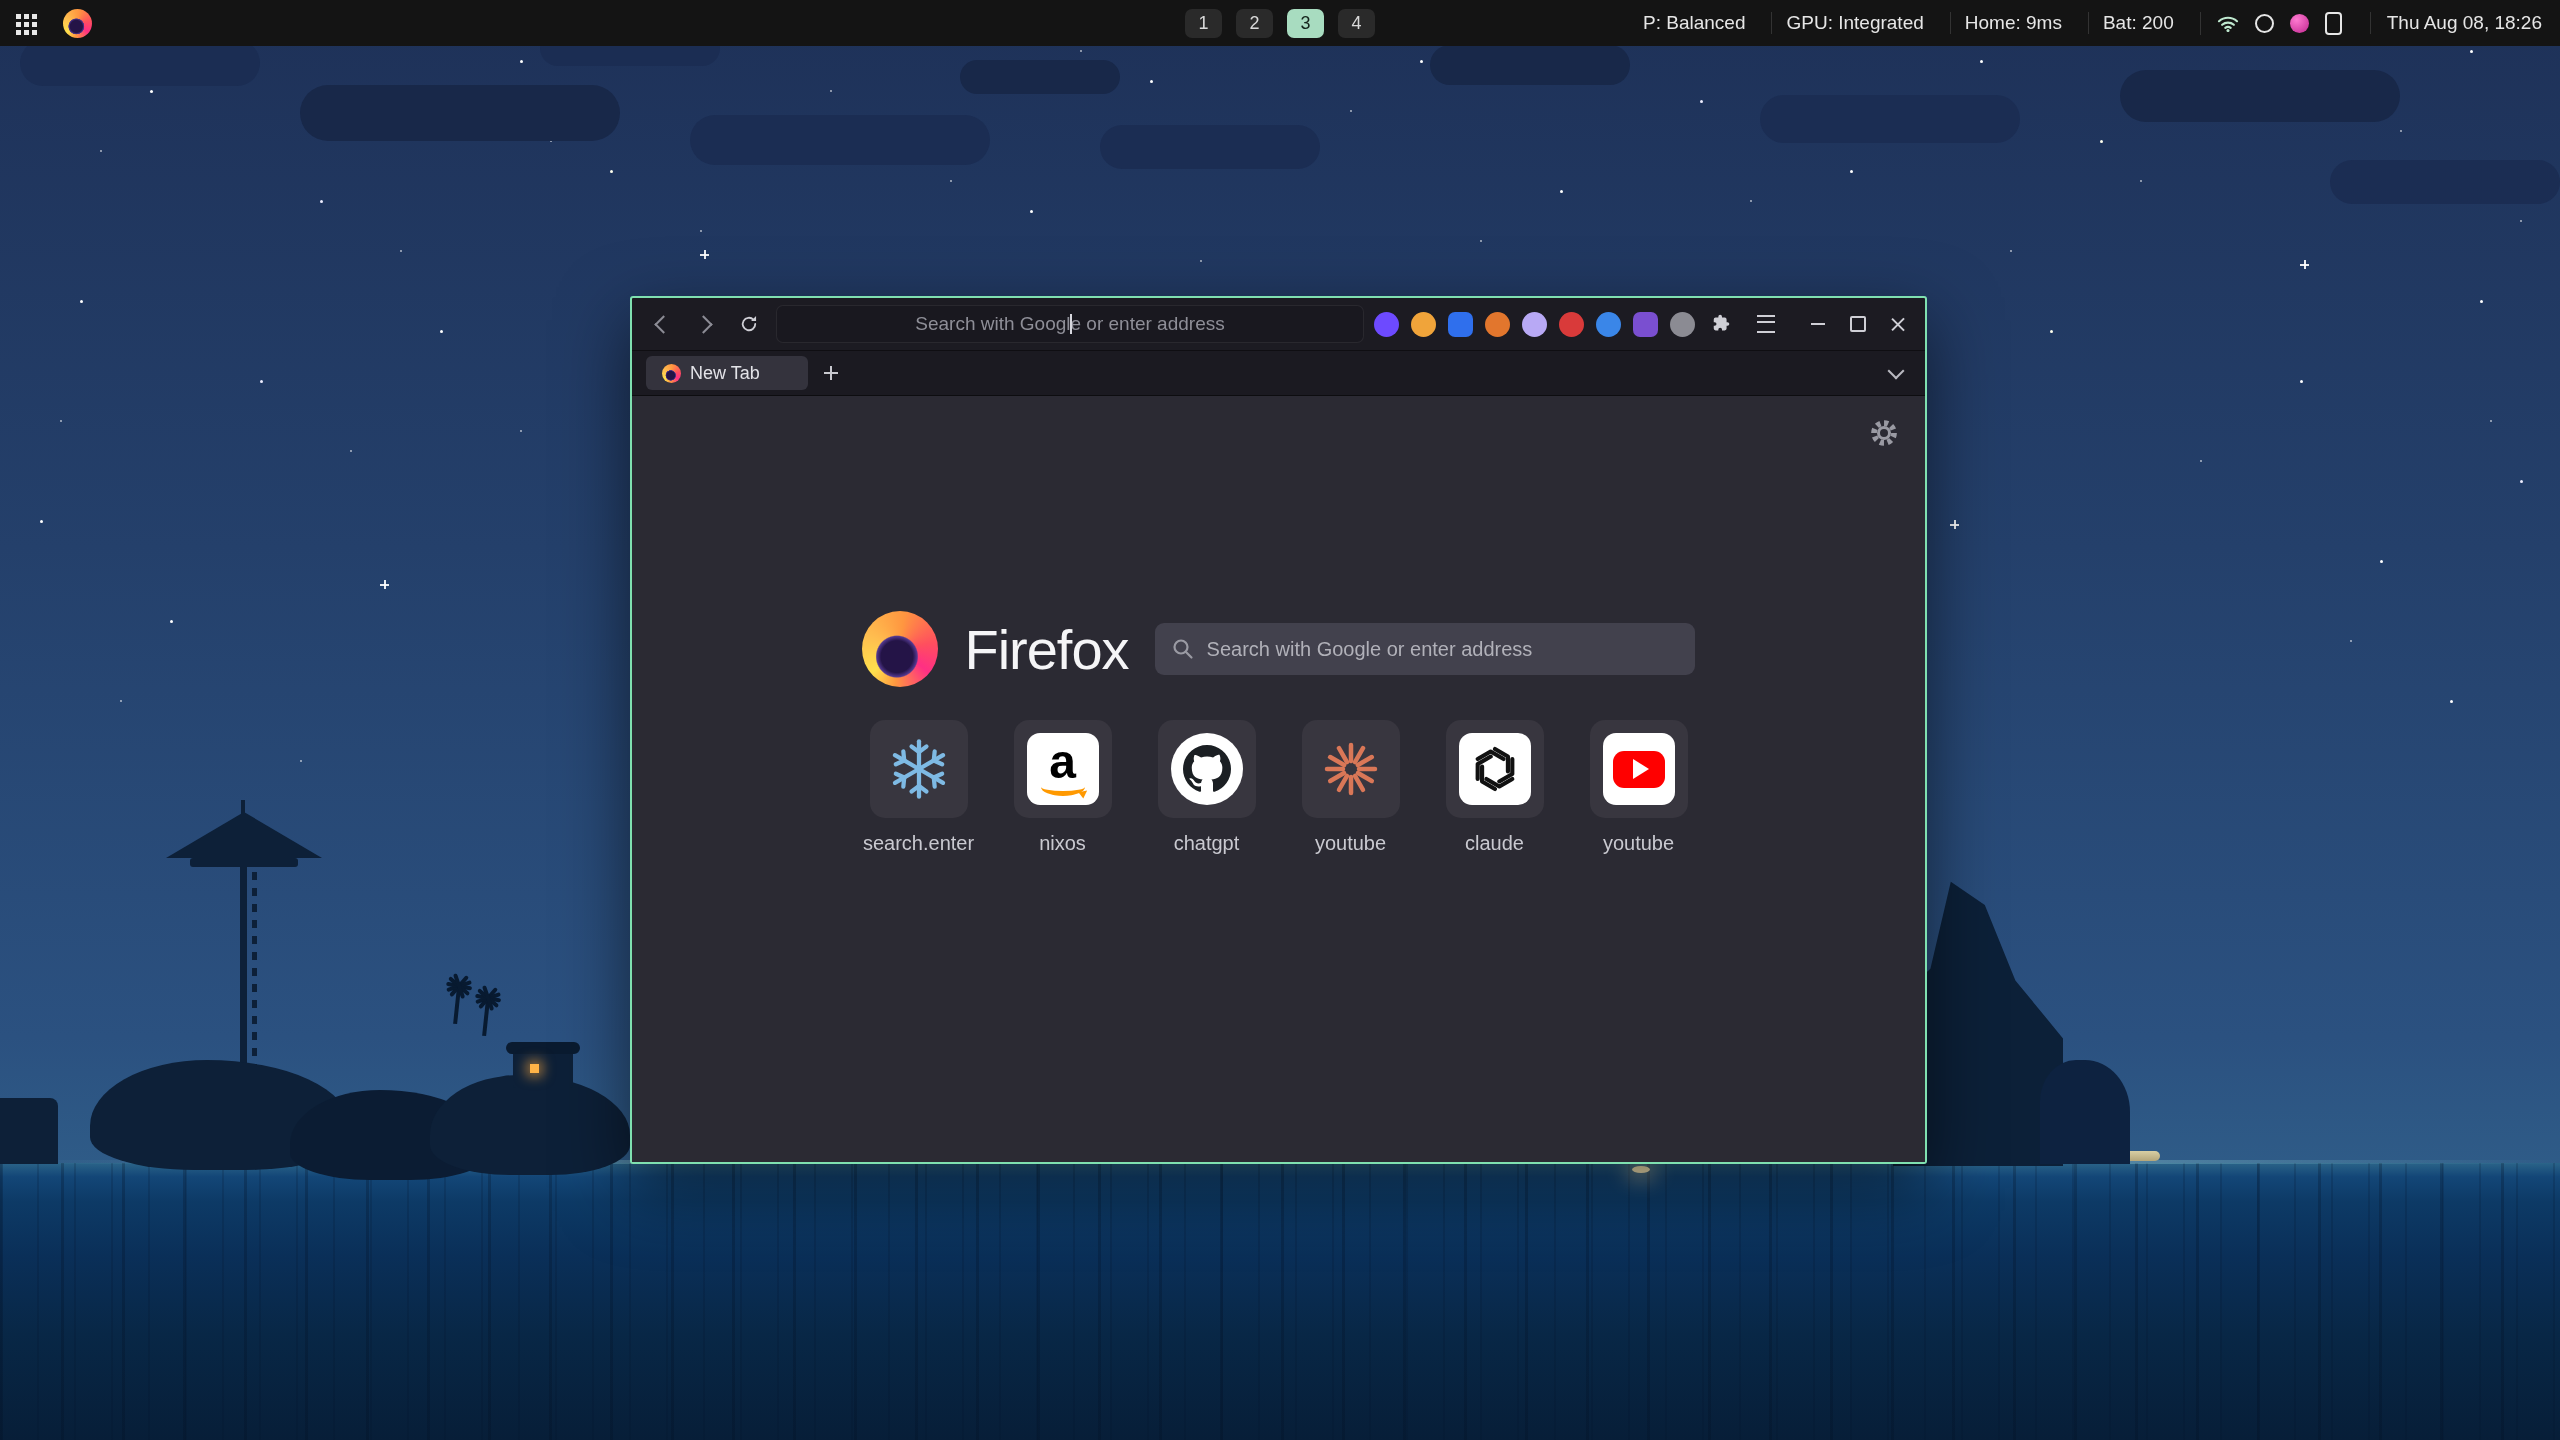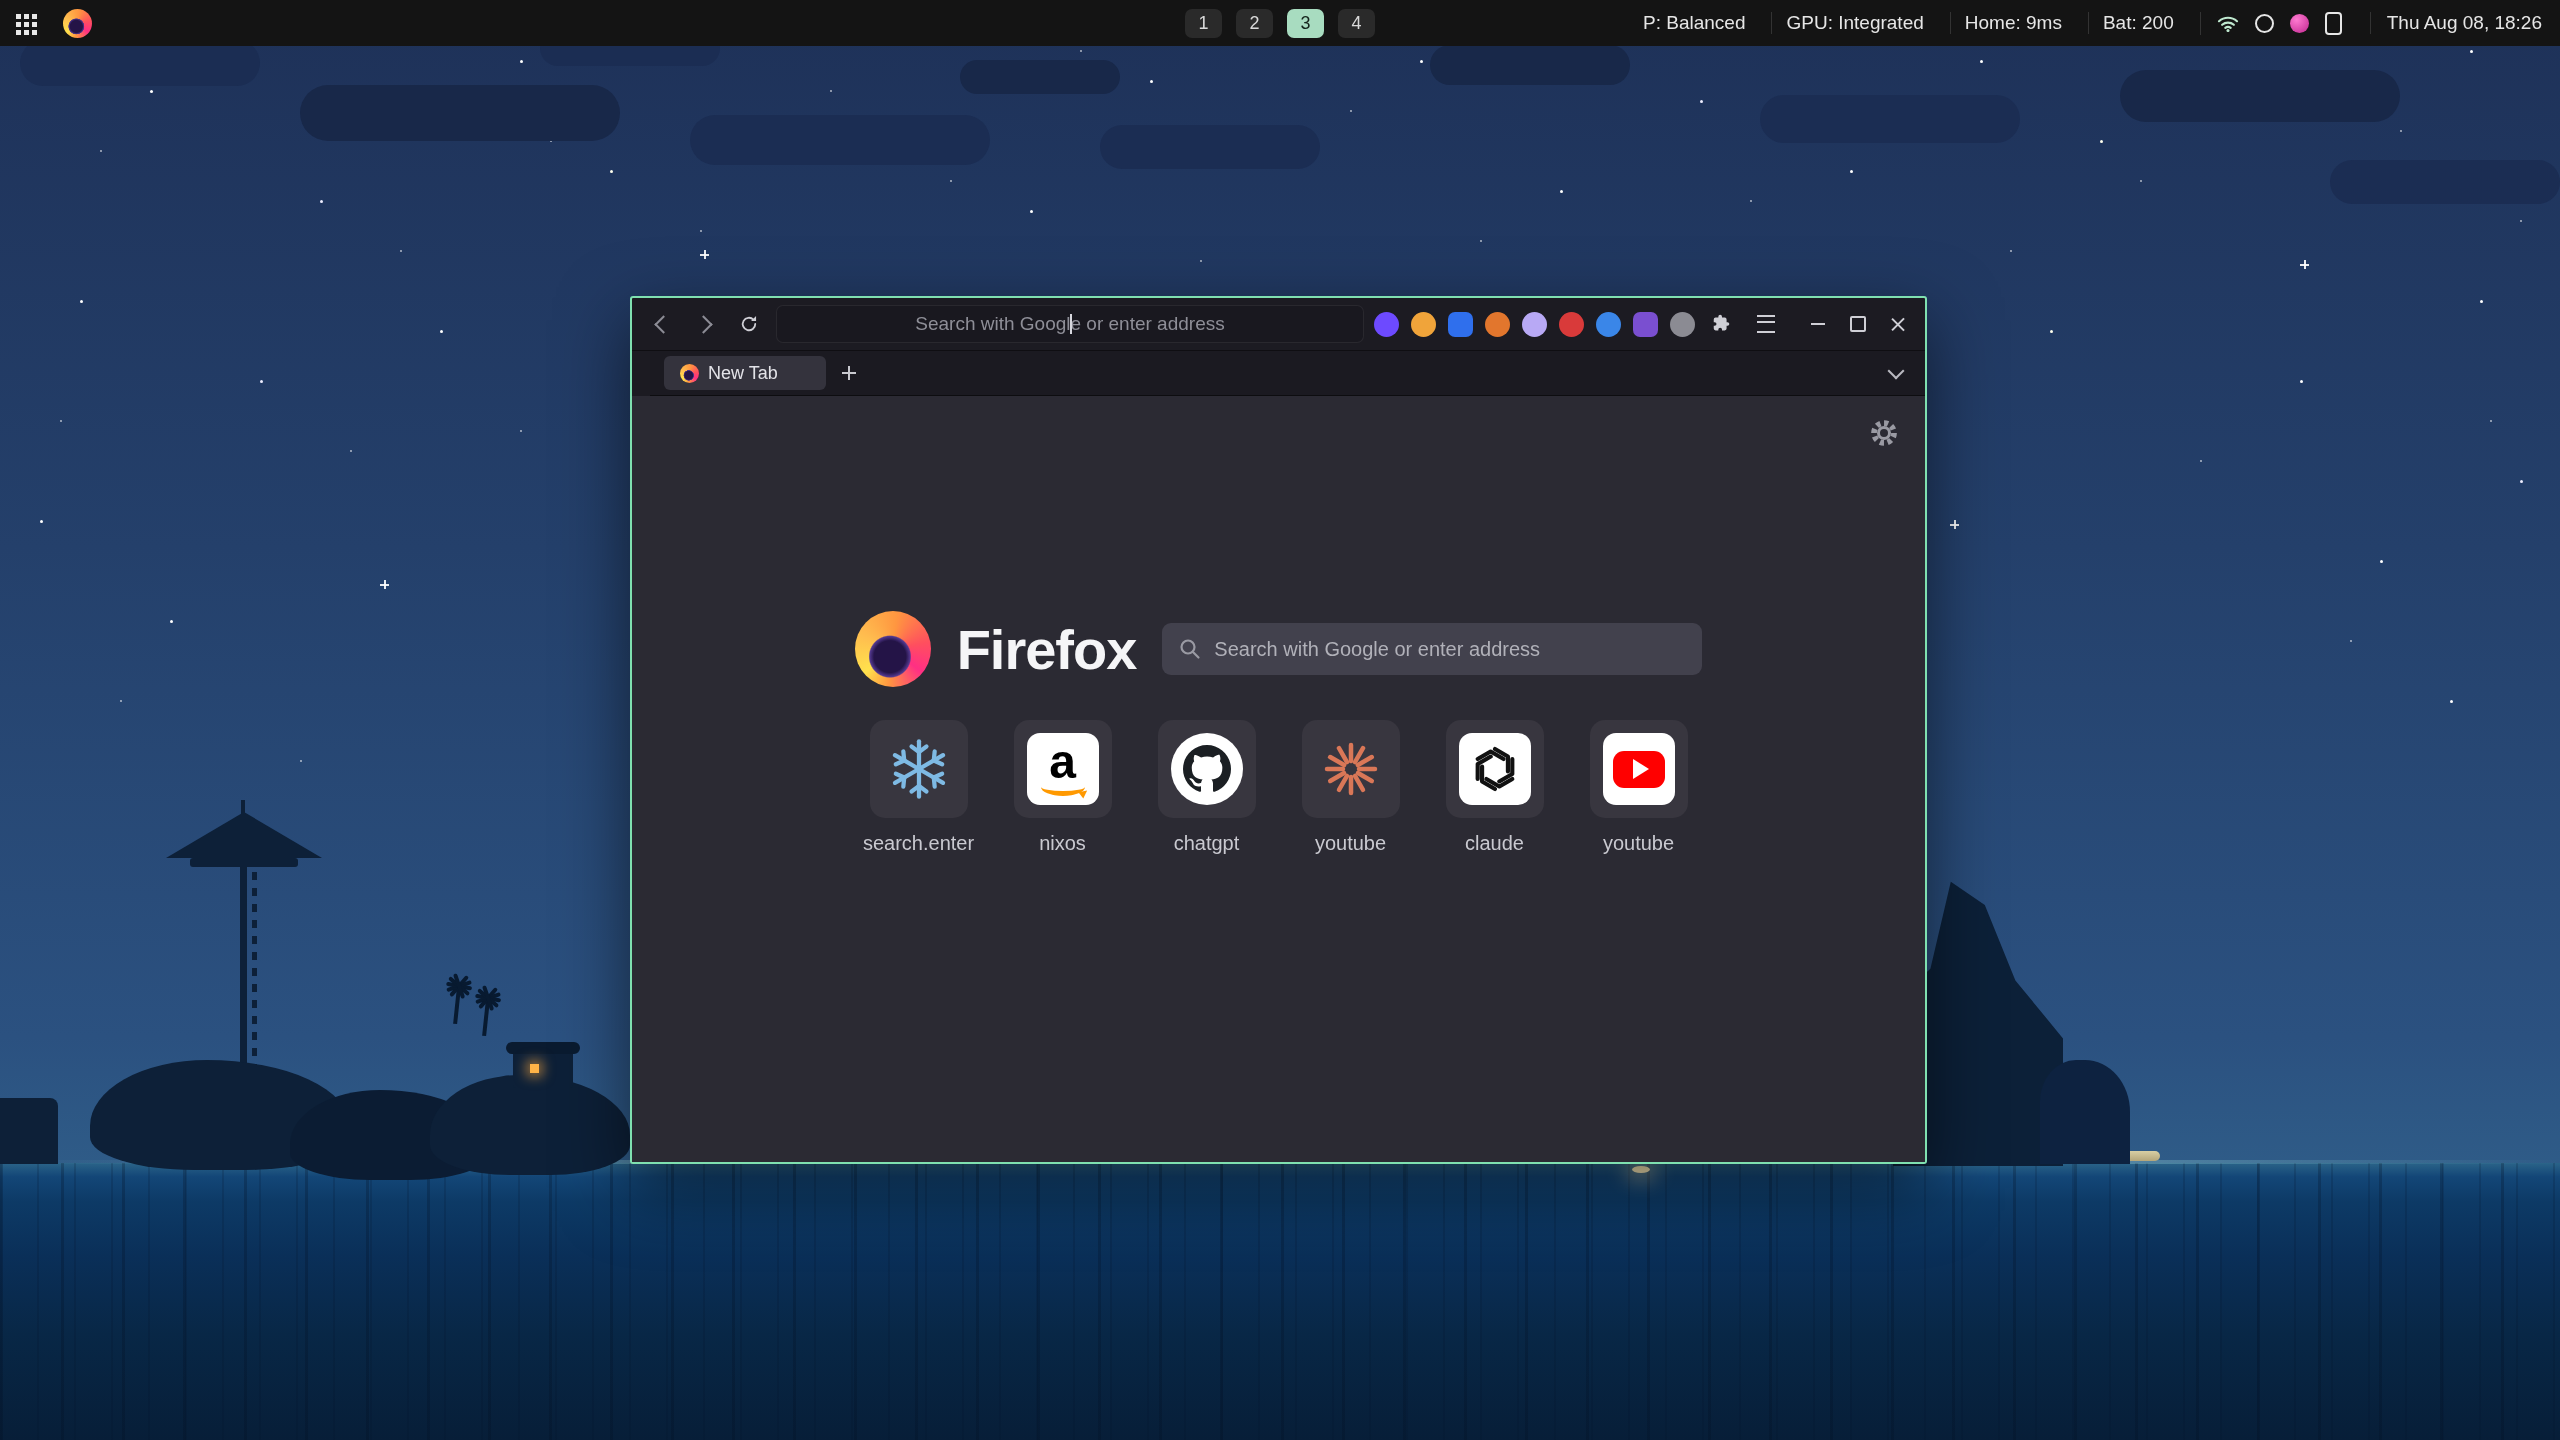--- a/index.html
+++ b/index.html
@@ -118,35 +118,35 @@
   .winctl{display:flex;align-items:center;gap:22px;margin-left:16px;flex:none;padding-right:6px;}
   .ctl{width:18px;height:18px;display:flex;align-items:center;justify-content:center;}
   .ctl-min{width:14px;height:2.4px;background:#cfcfd6;}
   .ctl-max{width:12px;height:12px;border:2px solid #cfcfd6;border-radius:2px;}
   .ctl-close{position:relative;width:14px;height:14px;}
   .ctl-close::before,.ctl-close::after{content:"";position:absolute;left:6px;top:-1px;width:2.3px;height:17px;background:#cfcfd6;}
   .ctl-close::before{transform:rotate(45deg);}
   .ctl-close::after{transform:rotate(-45deg);}
 
   .tabbar{height:44px;display:flex;align-items:center;padding:0 14px;gap:8px;background:#1b1a21;
-    border-bottom:1px solid rgba(0,0,0,.5);margin-left:18px;}
+    border-bottom:1px solid rgba(0,0,0,.5);}
   .tab{height:34px;border-radius:6px;background:#34333d;display:flex;align-items:center;gap:9px;
     padding:0 16px;color:#e3e3e8;font-size:18px;min-width:130px;}
   .newtab-btn{width:30px;height:30px;border-radius:6px;position:relative;}
   .newtab-btn::before,.newtab-btn::after{content:"";position:absolute;background:#c9c9cf;}
   .newtab-btn::before{left:8px;top:14px;width:14px;height:2px;}
   .newtab-btn::after{left:14px;top:8px;width:2px;height:14px;}
   .tab-overflow{margin-left:auto;width:30px;height:30px;display:flex;align-items:center;justify-content:center;}
   .chev-down{width:10px;height:10px;border-right:2.3px solid #b9b9c0;border-bottom:2.3px solid #b9b9c0;
     transform:rotate(45deg);margin-top:-4px;}
 
   .content{flex:1;background:#2b2a33;position:relative;overflow:hidden;}
   .gear{position:absolute;top:22px;right:26px;}
   .hero{display:flex;align-items:center;justify-content:center;gap:26px;padding-top:215px;}
-  .wordmark{font-size:56px;font-weight:700;color:#f5f5f7;letter-spacing:-1px;}
+  .wordmark{font-size:56px;font-weight:400;color:#f5f5f7;letter-spacing:-1px;}
   .nt-search{position:relative;width:540px;height:52px;}
   .nt-search input{width:100%;height:100%;box-sizing:border-box;background:#42414d;border:none;border-radius:9px;
     padding:0 18px 0 52px;color:#d6d6dd;font-size:20px;font-family:"Liberation Sans",sans-serif;outline:none;}
   .nt-search input::placeholder{color:#b1b1b9;}
   .mag{position:absolute;left:16px;top:14px;}
 
   .tiles{display:flex;justify-content:center;gap:46px;margin-top:33px;}
   .tile-wrap{display:flex;flex-direction:column;align-items:center;width:98px;}
   .tile{width:98px;height:98px;border-radius:15px;background:#38363f;display:flex;align-items:center;justify-content:center;}
   .tile-label{margin-top:14px;font-size:20px;color:#c9c9d0;white-space:nowrap;}

